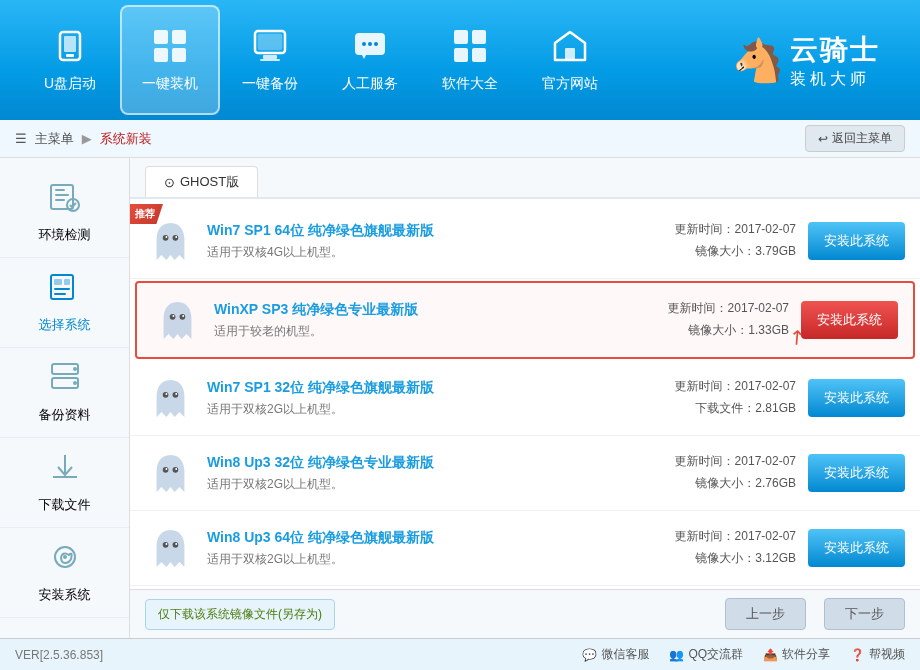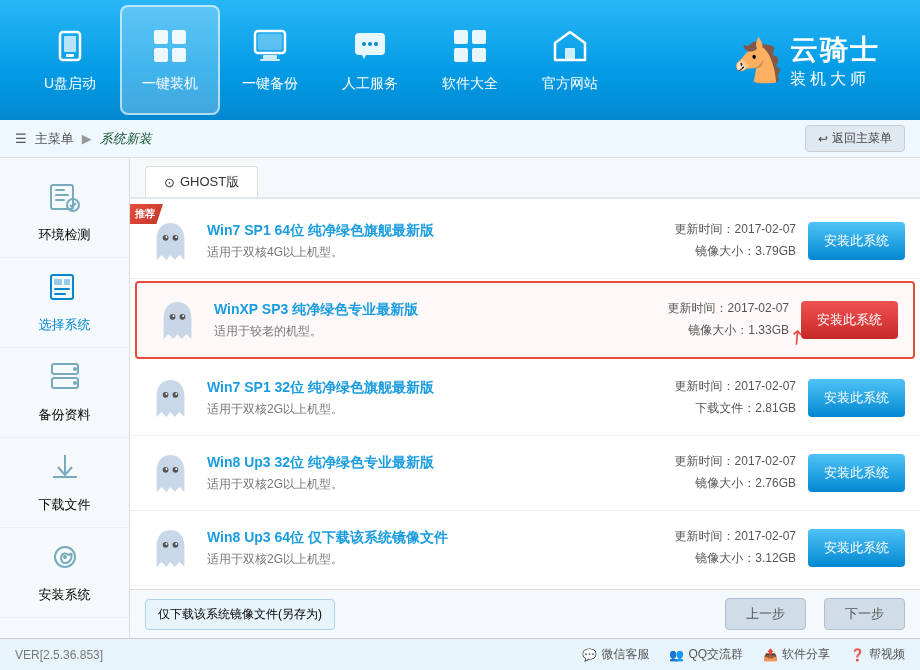--- a/index.html
+++ b/index.html
@@ -66,21 +66,21 @@
       display: flex;
       align-items: center;
       padding: 0 15px;
       border-bottom: 1px solid #ddd;
       font-size: 13px;
       color: #555;
       gap: 8px;
     }
     .breadcrumb-home { color: #555; }
     .breadcrumb-sep { color: #999; }
-    .breadcrumb-current { color: #14532d; font-style: italic; }
+    .breadcrumb-current { color: #b91c1c; }
     .back-btn {
       margin-left: auto;
       background: #e0e8f0;
       border: 1px solid #ccc;
       border-radius: 4px;
       padding: 4px 12px;
       font-size: 12px;
       cursor: pointer;
       color: #444;
       display: flex;
@@ -243,21 +243,21 @@
       border-top: 1px solid #ddd;
       gap: 10px;
     }
     .download-only-btn {
       background: #e8f4fc;
       border: 1px solid #aad4ee;
       border-radius: 4px;
       padding: 6px 12px;
       font-size: 12px;
       cursor: pointer;
-      color: #000000;
+      color: #4d7c0f;
     }
     .nav-bottom-btn {
       background: #d0dce8;
       border: 1px solid #b0c0d0;
       border-radius: 4px;
       padding: 6px 20px;
       font-size: 13px;
       cursor: pointer;
       color: #555;
       margin-left: auto;
@@ -547,21 +547,21 @@
       <div class="ghost-icon">
             <svg class="ghost-svg" viewBox="0 0 50 55" fill="none" xmlns="http://www.w3.org/2000/svg">
       <path d="M25 5 C12 5 8 16 8 25 L8 50 L14 44 L20 50 L25 44 L30 50 L36 44 L42 50 L42 25 C42 16 38 5 25 5Z" fill="#b0c8e0" opacity="0.7"></path>
       <circle cx="19" cy="23" r="3.5" fill="#555"></circle>
       <circle cx="31" cy="23" r="3.5" fill="#555"></circle>
       <circle cx="20" cy="22" r="1.2" fill="white"></circle>
       <circle cx="32" cy="22" r="1.2" fill="white"></circle>
     </svg>
           </div>
       <div class="system-info">
-        <div class="system-name">Win8 Up3 64位 仅下载该系统镜像文件</div>
+        <div class="system-name">Win8 Up3 64位 纯净绿色旗舰最新版</div>
         <div class="system-desc">适用于双核2G以上机型。</div>
       </div>
       <div class="system-meta">
         <div>更新时间：2017-02-07</div>
         <div>镜像大小：3.12GB</div>
       </div>
       <button class="install-btn">安装此系统</button>
     </div>
       </div>
 

